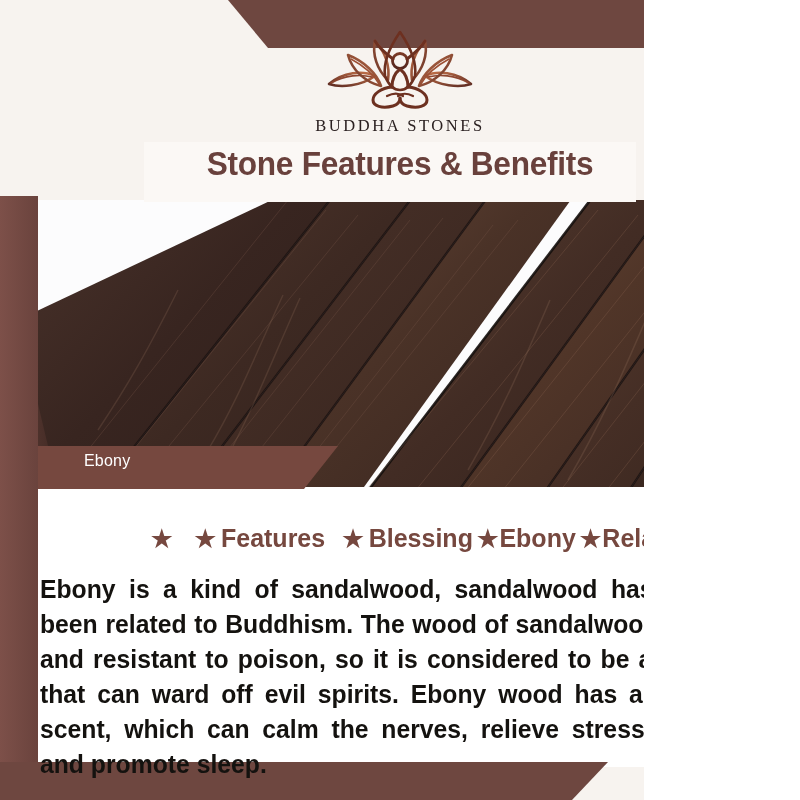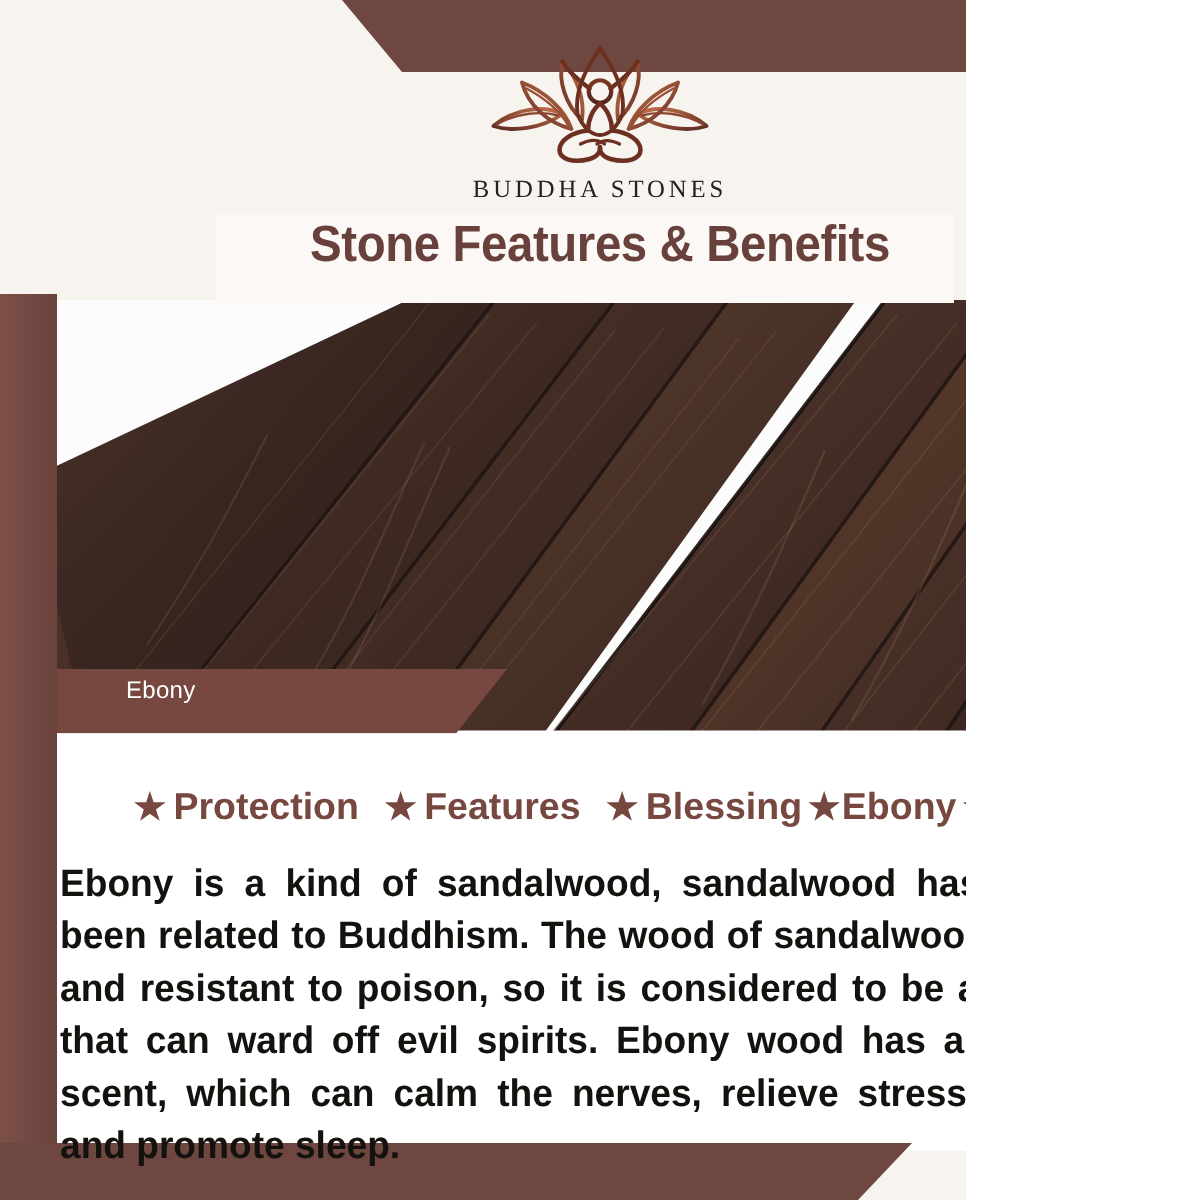--- a/index.html
+++ b/index.html
@@ -360,21 +360,20 @@
 
   <div class="title-band"></div>
   <div class="title-text">Stone Features &amp; Benefits</div>
 
   <div class="ebony-shape"></div>
   <div class="ebony-label">Ebony</div>
 
   <div class="features">
     <span class="feat gap-wide">
       <span class="star">★</span>
-      <span>Protection</span>
     </span>
     <span class="feat gap-wide">
       <span class="star">★</span>
       <span>Features</span>
     </span>
     <span class="feat gap-tight">
       <span class="star">★</span>
       <span>Blessing</span>
     </span>
     <span class="feat gap-tight">

